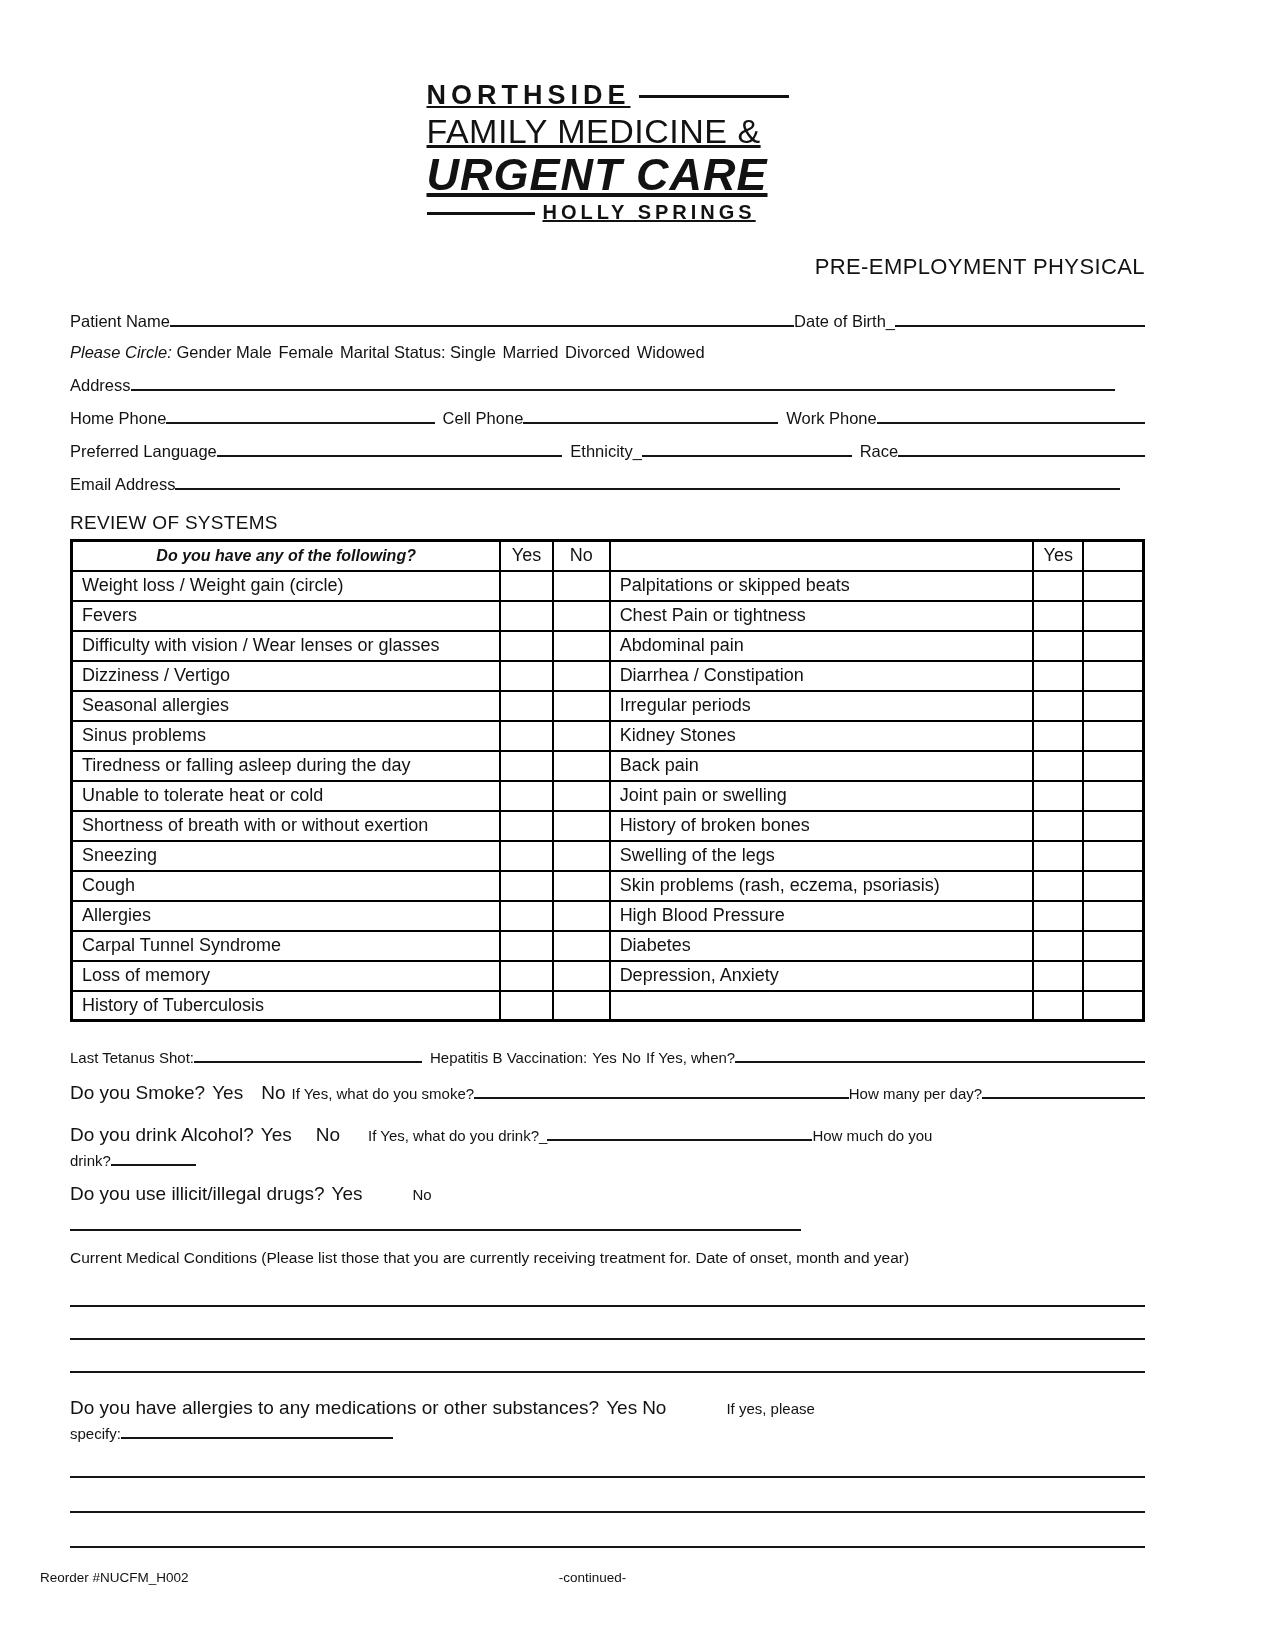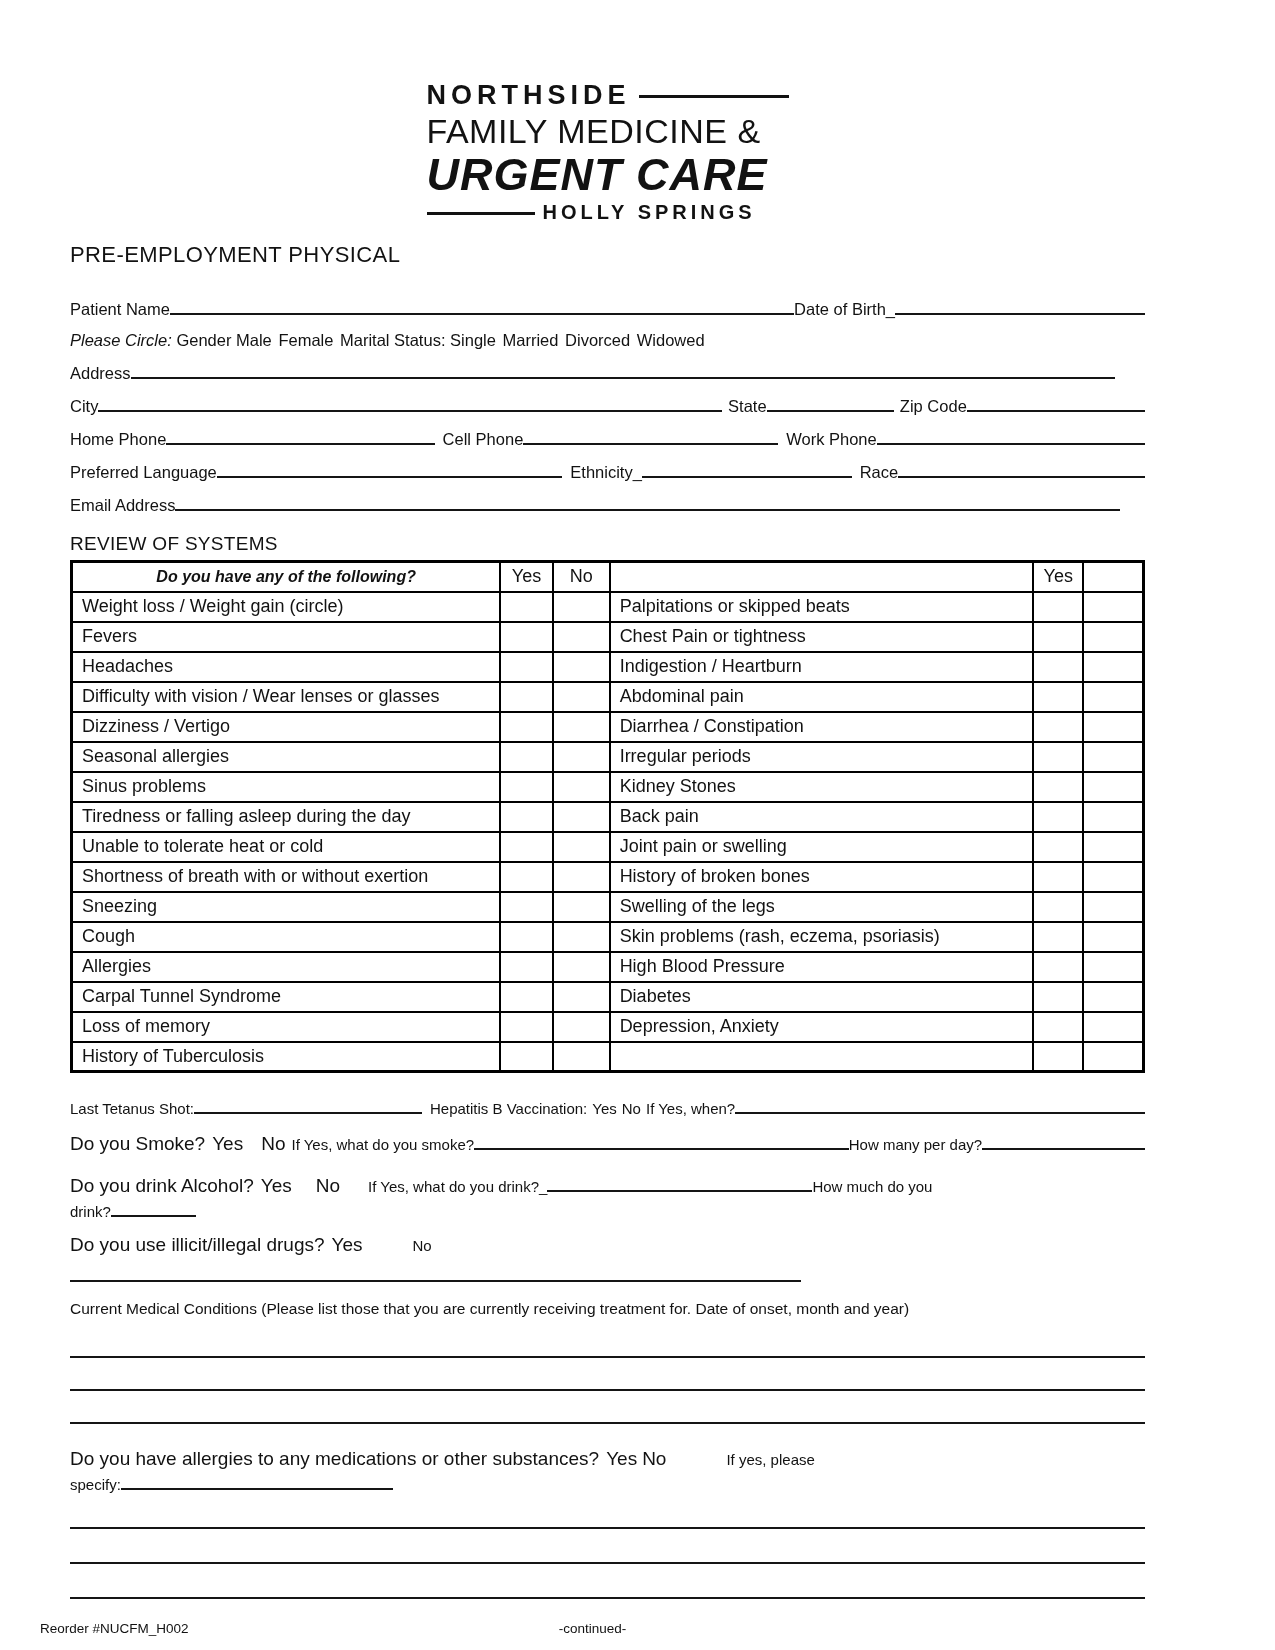--- a/index.html
+++ b/index.html
@@ -3,30 +3,30 @@
 <meta charset="utf-8">
 <style>
   * { box-sizing: border-box; }
   html,body { margin:0; padding:0; background:#ffffff; }
   .page {
     width:1275px; height:1650px; background:#fff; color:#121212;
     font-family:"Liberation Sans","DejaVu Sans",sans-serif;
     padding:80px 130px 0 70px; position:relative; overflow:hidden;
   }
   
-  .logo { width:362px; margin:0 auto; }
+  .logo { width:362px; margin:0 auto;text-decoration:underline; }
   .logo-row1 { display:flex; align-items:center; }
   .logo-top { font-size:27px; font-weight:bold; letter-spacing:5px; white-space:nowrap; }
   .rule-right { flex:1; border-top:3px solid #111; margin-left:8px; margin-top:2px; }
   .logo-mid { font-size:34px; letter-spacing:0.5px; white-space:nowrap; margin-top:1px; }
   .logo-main { font-size:45px; font-style:italic; font-weight:600; letter-spacing:1px; white-space:nowrap; margin-top:-2px; }
   .logo-row4 { display:flex; align-items:center; margin-top:0px; }
   .rule-left { width:108px; border-top:3px solid #111; margin-right:8px; margin-top:2px; }
   .logo-loc { font-size:20px; font-weight:bold; letter-spacing:4px; white-space:nowrap; }
-  .form-title { text-align:left; font-size:22px; letter-spacing:0.4px; margin-top:18px; }
+  .form-title { text-align:right; font-size:22px; letter-spacing:0.4px; margin-top:30px; }
   
   .pinfo { margin-top:30px; font-size:16.5px; }
   .row { display:flex; align-items:baseline; margin-top:12px; }
   .row:first-child { margin-top:0; }
   .lbl { white-space:nowrap; }
   .bl { border-bottom:2px solid #151515; height:17px; display:inline-block; }
   .grow { flex:1; }
   .it { font-style:italic; }
   .opt { margin-right:2px; }
   
@@ -94,28 +94,20 @@
         <span>Marital Status:</span>
         <span class="opt">Single</span>
         <span class="opt">Married</span>
         <span class="opt">Divorced</span>
         <span class="opt">Widowed</span>
       </span>
     </div>
     <div class="row">
       <span class="lbl">Address</span>
       <span class="bl grow" style="margin-right:30px"></span>
-    </div>
-    <div class="row">
-      <span class="lbl">City</span>
-      <span class="bl" style="flex:4.9"></span>
-      <span class="lbl" style="margin-left:6px">State</span>
-      <span class="bl" style="flex:1"></span>
-      <span class="lbl" style="margin-left:6px">Zip Code</span>
-      <span class="bl" style="flex:1.4"></span>
     </div>
     <div class="row">
       <span class="lbl">Home Phone</span>
       <span class="bl" style="flex:1"></span>
       <span class="lbl" style="margin-left:8px">Cell Phone</span>
       <span class="bl" style="flex:0.95"></span>
       <span class="lbl" style="margin-left:8px">Work Phone</span>
       <span class="bl" style="flex:1"></span>
     </div>
     <div class="row">
@@ -164,28 +156,20 @@
 
     <tr>
       <td class="item">Fevers</td>
       <td class="chk"></td>
       <td class="chk"></td>
       <td class="item">Chest Pain or tightness</td>
       <td class="chk"></td>
       <td class="chk"></td>
     </tr>
 
-    <tr>
-      <td class="item">Headaches</td>
-      <td class="chk"></td>
-      <td class="chk"></td>
-      <td class="item">Indigestion / Heartburn</td>
-      <td class="chk"></td>
-      <td class="chk"></td>
-    </tr>
 
     <tr>
       <td class="item">Difficulty with vision / Wear lenses or glasses</td>
       <td class="chk"></td>
       <td class="chk"></td>
       <td class="item">Abdominal pain</td>
       <td class="chk"></td>
       <td class="chk"></td>
     </tr>
 

